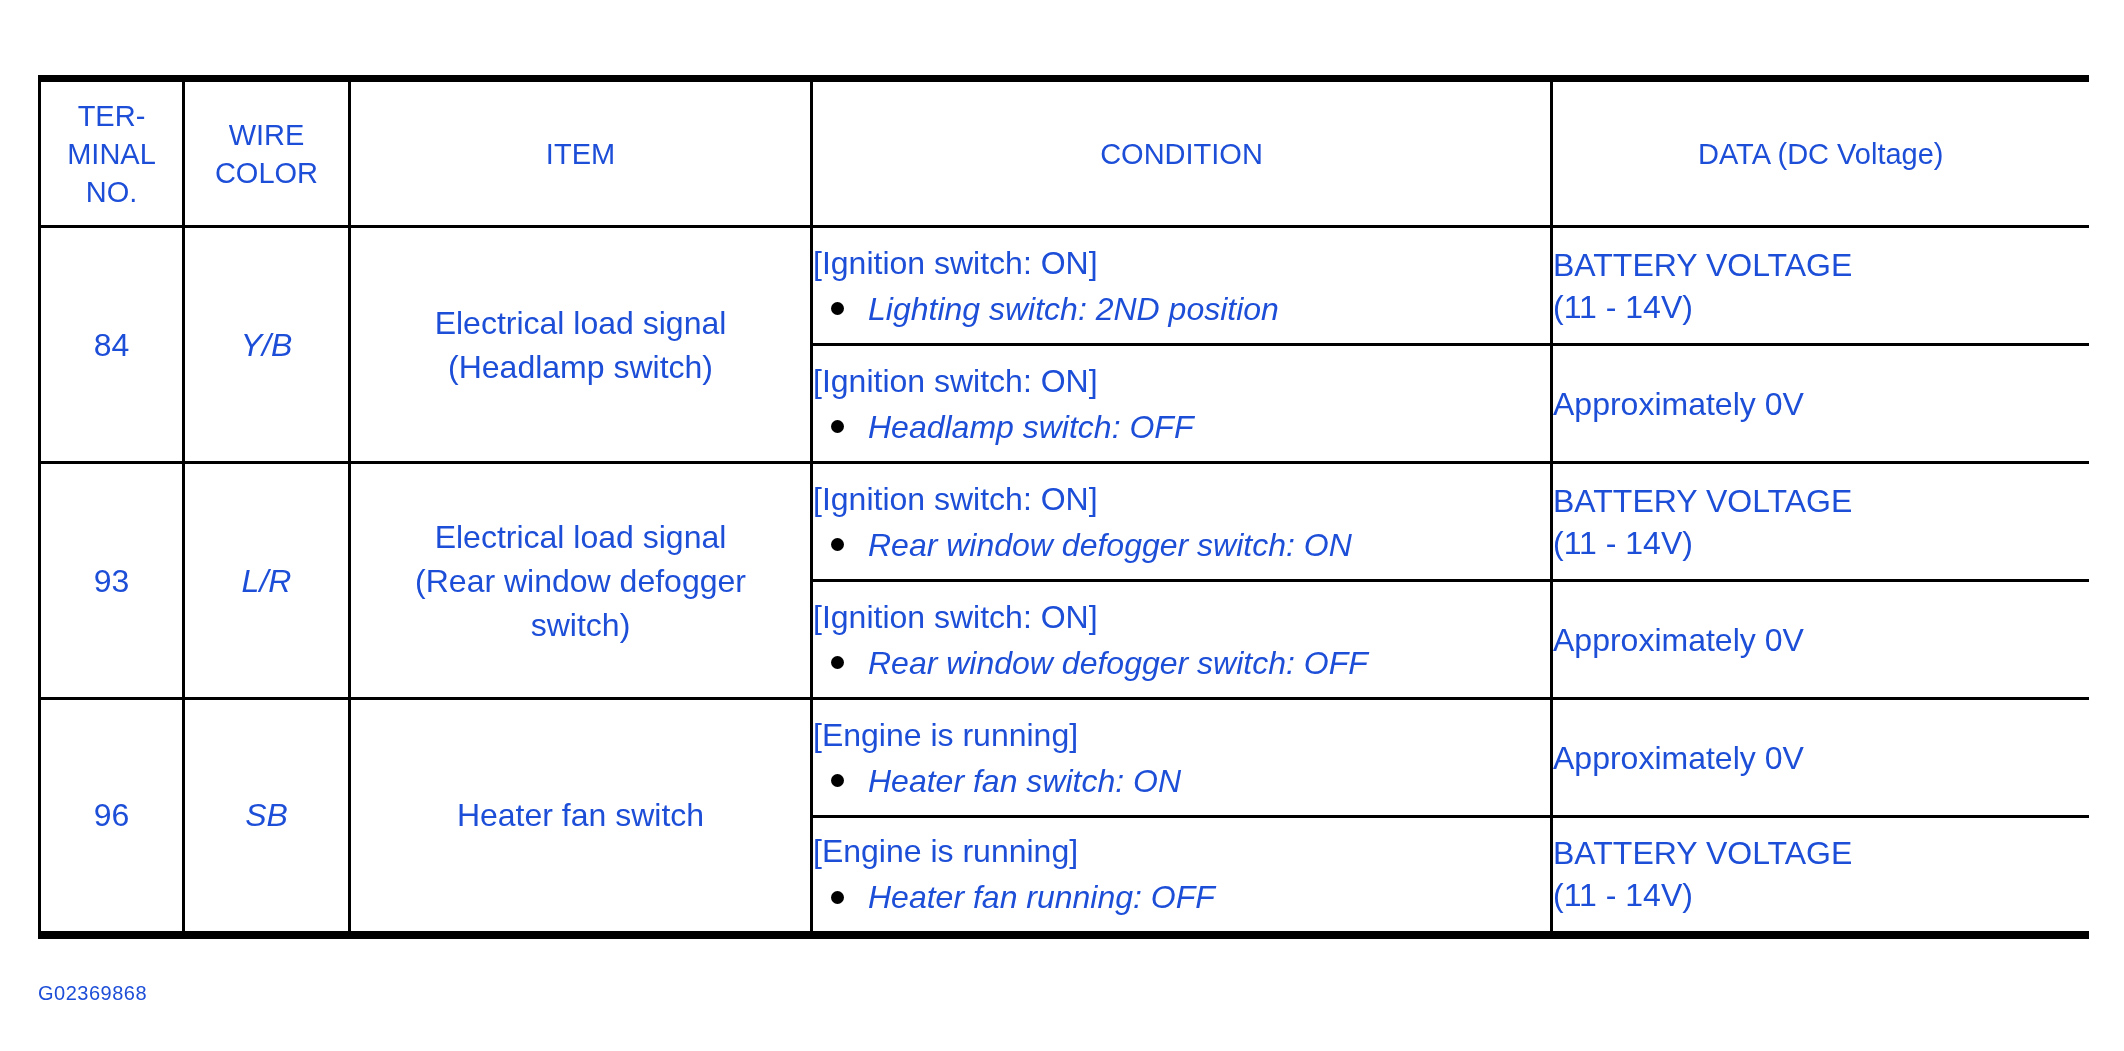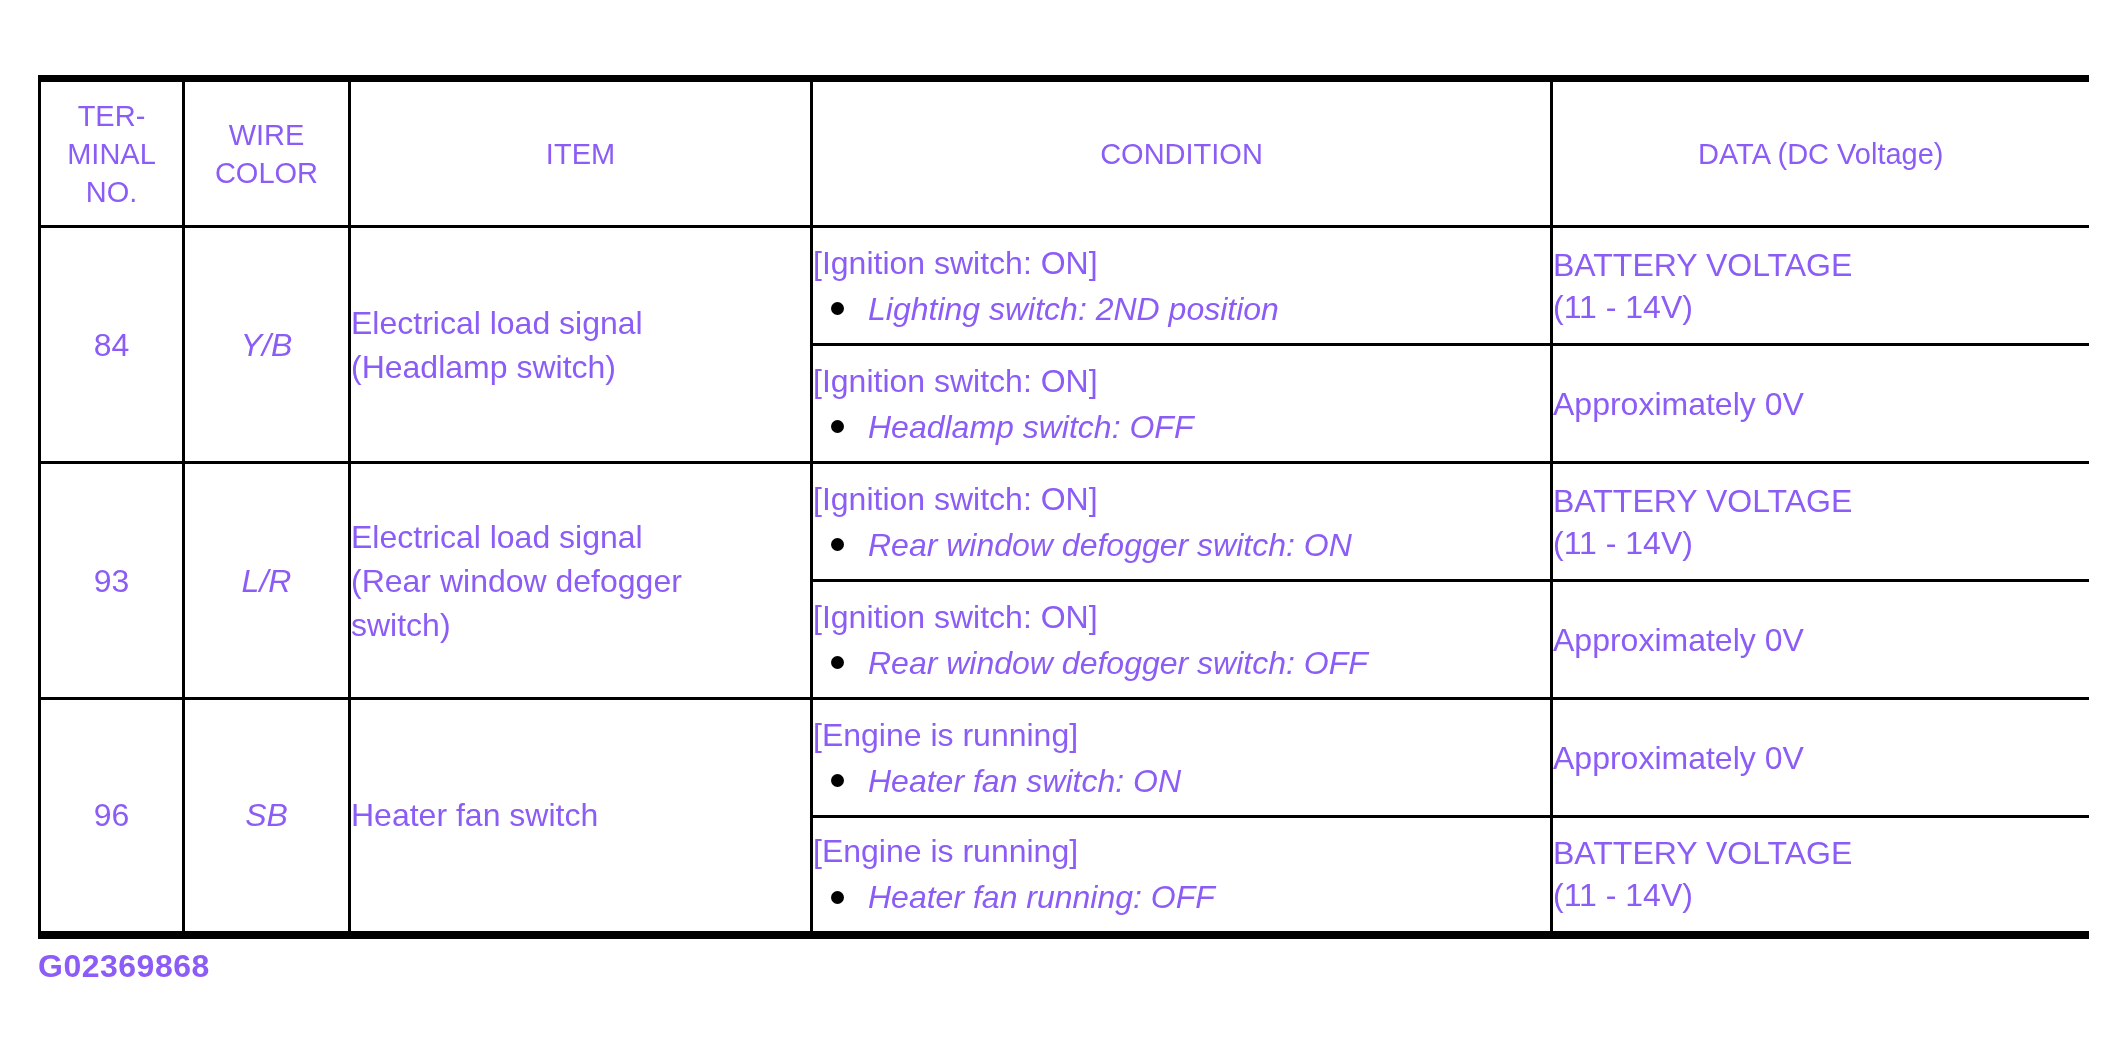--- a/index.html
+++ b/index.html
@@ -6,21 +6,21 @@
     margin: 0;
     padding: 0;
     background: #ffffff;
   }
   .page {
     position: relative;
     width: 2124px;
     height: 1051px;
     background: #ffffff;
     font-family: "Liberation Sans", "DejaVu Sans", sans-serif;
-    color: #8b5cf6;
+    color: #1d4ed8;
     overflow: hidden;
   }
   table.term-table {
     position: absolute;
     left: 38px;
     top: 75px;
     width: 2049px;
     border-collapse: collapse;
     table-layout: fixed;
     border-top: 7px solid #000;
@@ -52,21 +52,21 @@
   td.c-terminal {
     text-align: center;
     padding-left: 62px;
   }
   td.c-wire {
     text-align: center;
     padding-left: 18px;
     font-style: italic;
   }
   td.c-item {
-    text-align: left;
+    text-align: center;
     padding-left: 24px;
     line-height: 44px;
   }
   td.c-cond {
     padding-left: 8px;
   }
   td.c-data {
     padding-left: 24px;
     line-height: 42px;
   }
@@ -85,23 +85,23 @@
     width: 13px;
     height: 13px;
     border-radius: 50%;
     background: #000;
     margin-left: 18px;
     margin-right: 24px;
   }
   .figure-id {
     position: absolute;
     left: 38px;
-    top: 948px;
-    font-size: 32px;
-    font-weight: bold;
+    top: 982px;
+    font-size: 20px;
+    font-weight: normal;
     letter-spacing: 0.5px;
   }
 </style>
 </head>
 <body>
 
 <div class="page">
 
   <table class="term-table">
     <colgroup>

